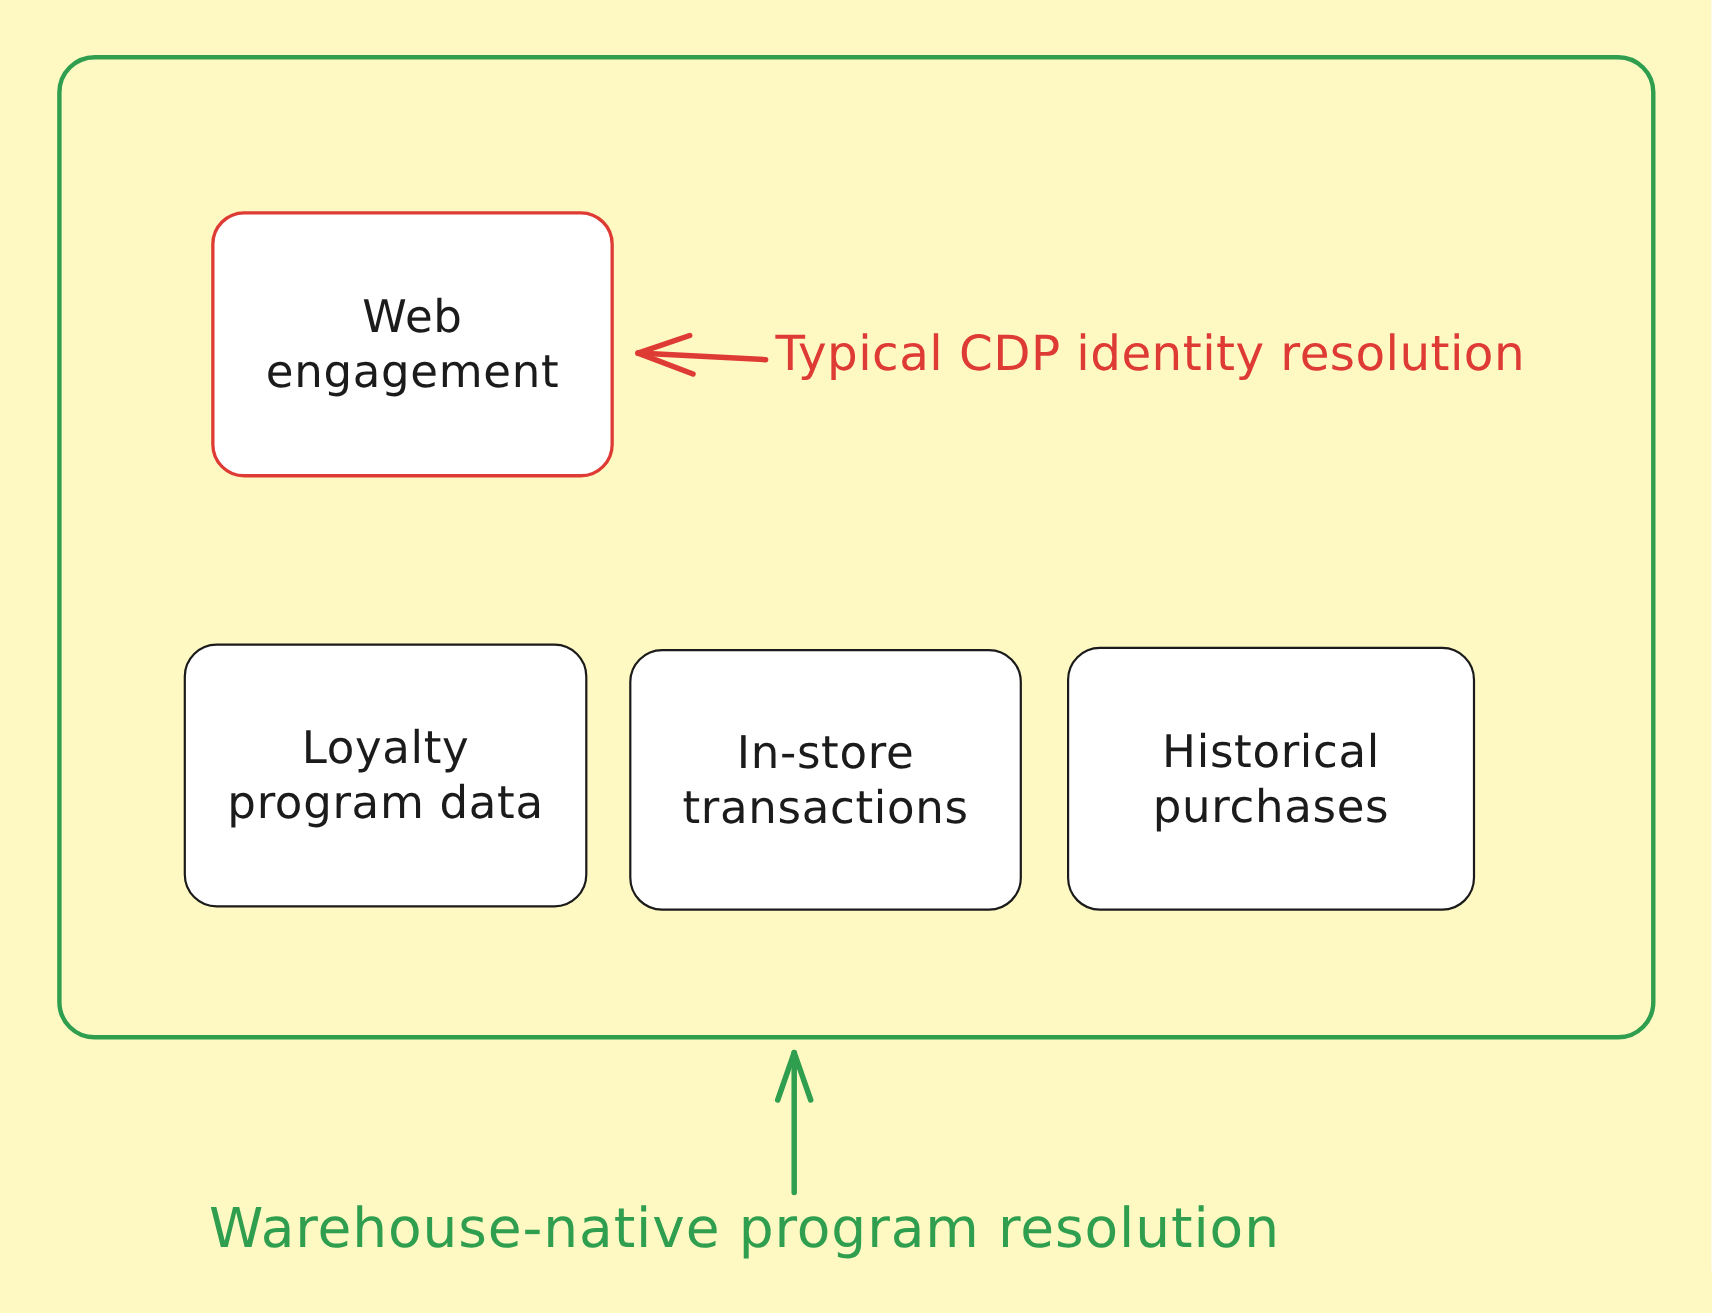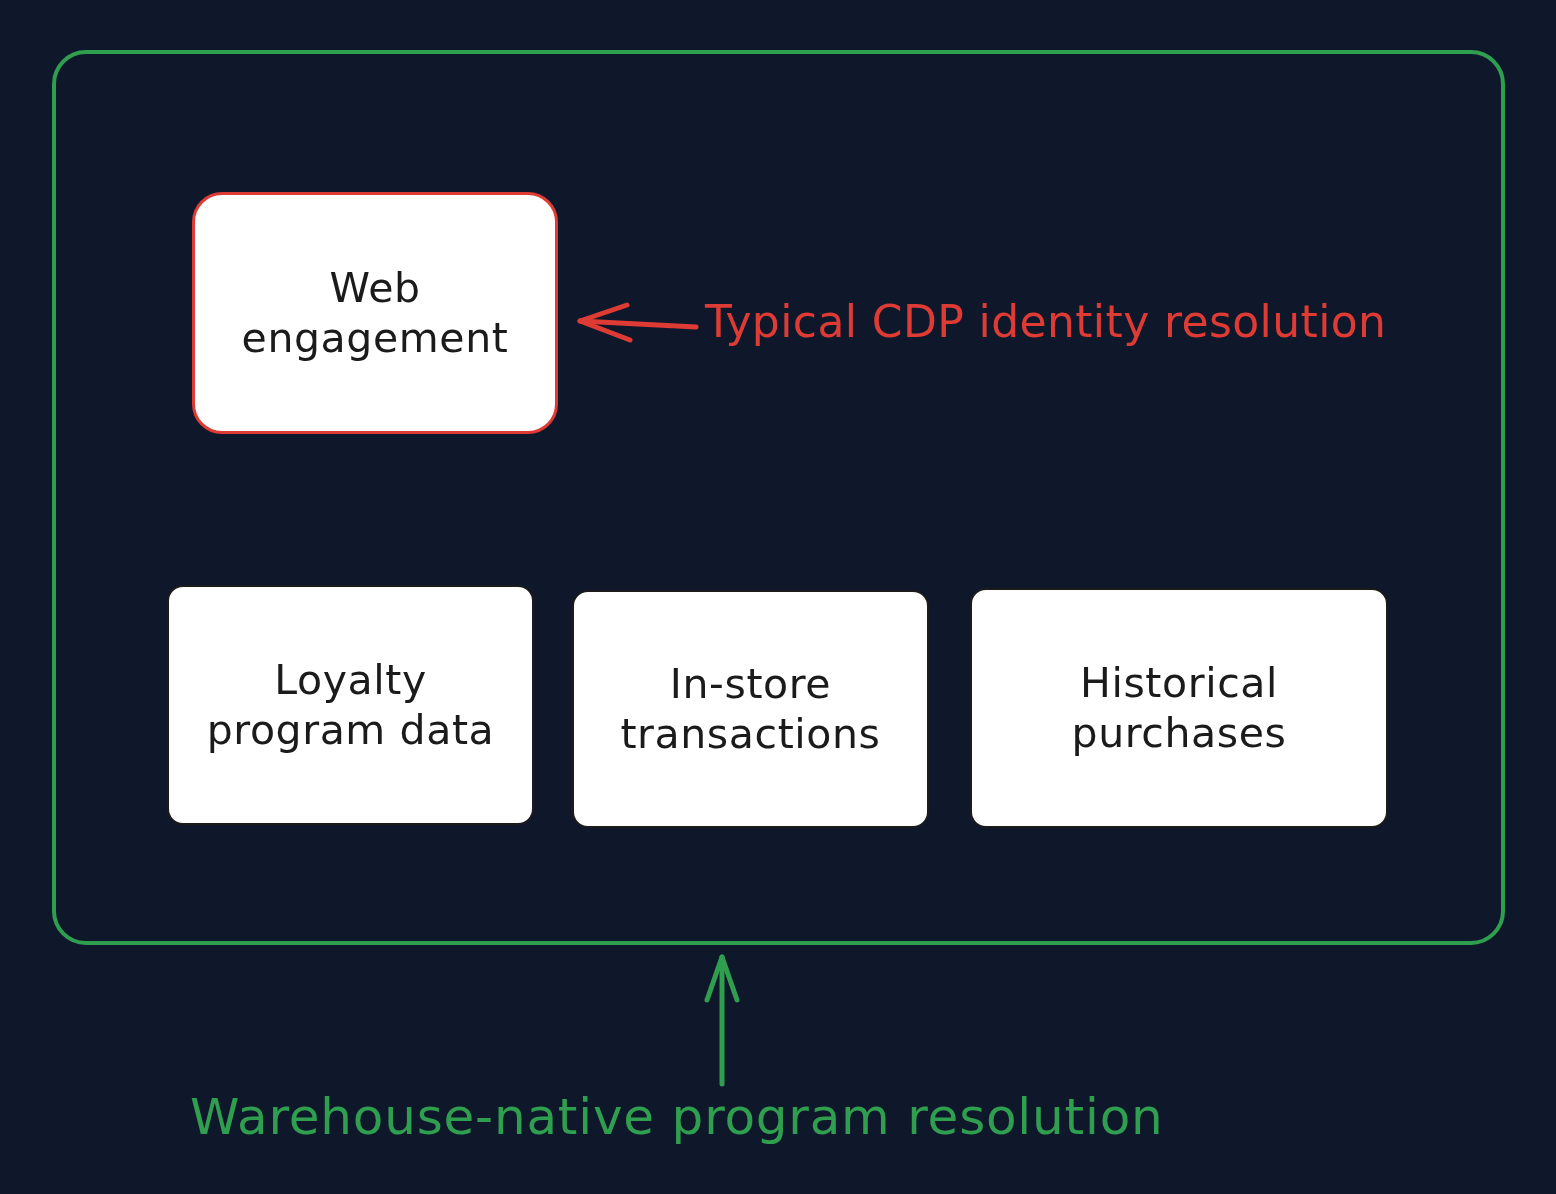--- a/index.html
+++ b/index.html
@@ -8,21 +8,21 @@
     padding: 0;
     background: #ffffff;
   }
   body {
     font-family: "DejaVu Sans", sans-serif;
   }
   #canvas {
     position: relative;
     width: 1556px;
     height: 1194px;
-    background: #0f172a;
+    background: #fef9c3;
     overflow: hidden;
   }
 
   
   .container-box {
     position: absolute;
     left: 52px;
     top: 50px;
     width: 1453px;
     height: 895px;
@@ -51,27 +51,27 @@
     white-space: pre-line;
     color: #1b1b1b;
   }
 
   .node.highlight {
     border: 3px solid #de3b35;
     border-radius: 30px;
   }
   .node.plain {
     border: 2.5px solid #1b1b1b;
-    border-radius: 16px;
+    border-radius: 30px;
   }
 
   #node-web        { left: 192px;  top: 192px; width: 366px; height: 242px; }
   #node-loyalty    { left: 167px;  top: 585px; width: 367px; height: 240px; }
   #node-instore    { left: 572px;  top: 590px; width: 357px; height: 238px; }
-  #node-historical { left: 970px;  top: 588px; width: 418px; height: 240px; }
+  #node-historical { left: 970px;  top: 588px; width: 371px; height: 240px; }
 
   
   .annotation-text {
     position: absolute;
     font-family: "DejaVu Sans", sans-serif;
     font-size: 44px;
     letter-spacing: 0.4px;
     white-space: nowrap;
   }
   #callout-red-text {

